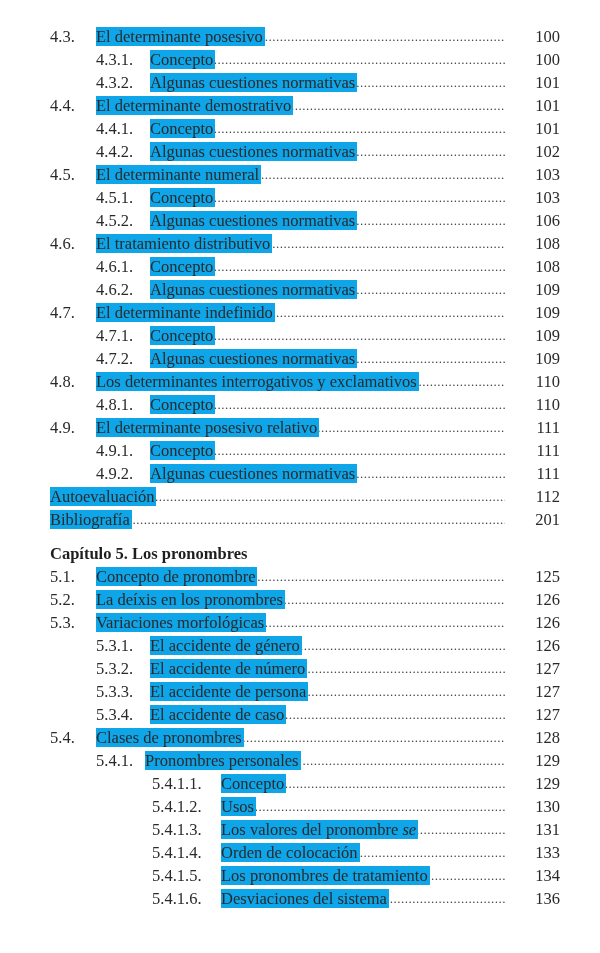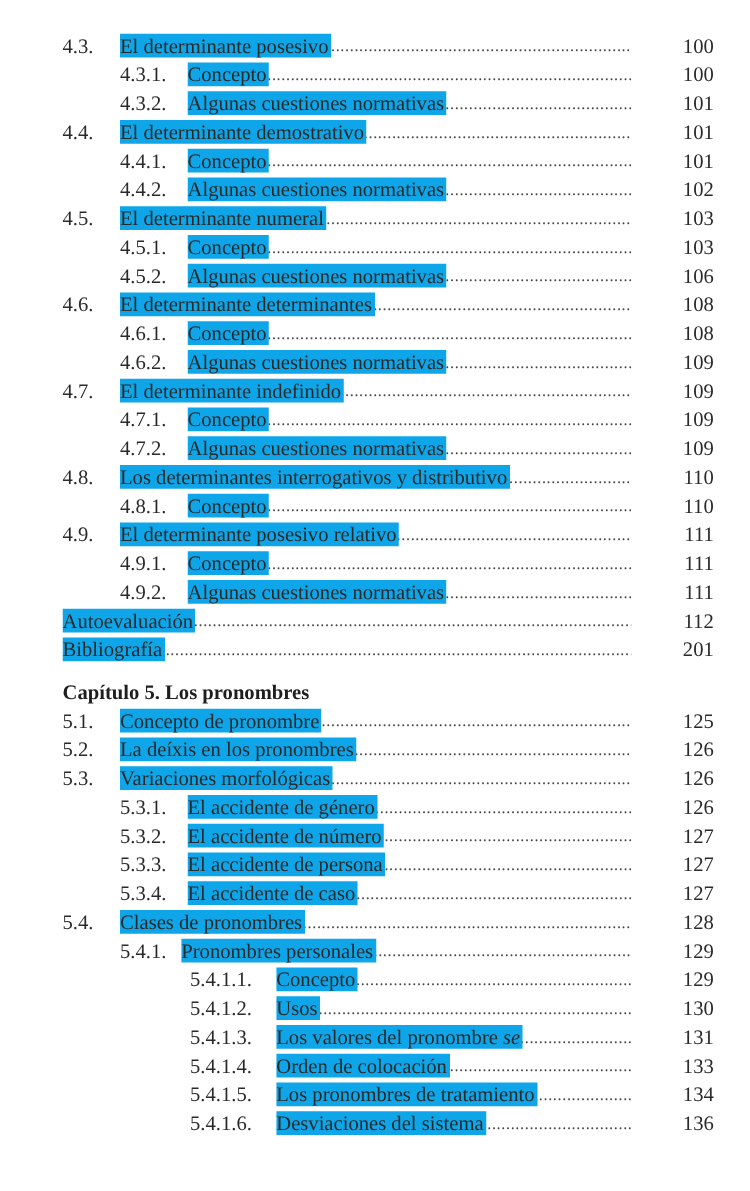--- a/index.html
+++ b/index.html
@@ -17,21 +17,21 @@
     .lead {
       position: absolute; top: 0; right: 95px; overflow: hidden;
     }
     .lead .txt { background: #0ea5e9; padding-right: 2px; position: relative; z-index: 1; }
     .lead::after {
       content: "..........................................................................................................................................................";
       position: absolute; left: 0; top: 0; letter-spacing: 0.5px; z-index: 0;
       font-size: 13px; color: #444;
     }
     .lead .inner { position: relative; display: block; }
-    .pg { position: absolute; top: 0; right: 29px; text-align: right; width: 40px; }
+    .pg { position: absolute; top: 0; right: 40px; text-align: right; width: 40px; }
     .l1 .num { left: 50px; }  .l1 .lead { left: 96px; }
     .l2 .num { left: 96px; }  .l2 .lead { left: 150px; }
     .l2b .num { left: 96px; } .l2b .lead { left: 145px; font-family: Liberation Serif, serif; }
     .l3 .num { left: 152px; } .l3 .lead { left: 221px; }
     .l0 .lead { left: 50px; }
     .chapter {
       height: 23px; line-height: 23px; font-size: 16.5px; font-weight: bold;
       padding-left: 50px; margin-top: 11px; color: #1e1e1e;
     }
     i { font-style: italic; margin-top: 17px; }
@@ -100,21 +100,21 @@
       <div class="row l2">
         <span class="num">4.5.2.</span>
         <span class="lead">
           <span class="inner"><span class="txt"><span>Algunas cuestiones normativas</span> </span></span>
         </span>
         <span class="pg">106</span>
       </div>
       <div class="row l1">
         <span class="num">4.6.</span>
         <span class="lead">
-          <span class="inner"><span class="txt"><span>El determinante determinantes</span> </span></span>
+          <span class="inner"><span class="txt"><span>El tratamiento distributivo</span> </span></span>
         </span>
         <span class="pg">108</span>
       </div>
       <div class="row l2">
         <span class="num">4.6.1.</span>
         <span class="lead">
           <span class="inner"><span class="txt"><span>Concepto</span> </span></span>
         </span>
         <span class="pg">108</span>
       </div>
@@ -142,21 +142,21 @@
       <div class="row l2">
         <span class="num">4.7.2.</span>
         <span class="lead">
           <span class="inner"><span class="txt"><span>Algunas cuestiones normativas</span> </span></span>
         </span>
         <span class="pg">109</span>
       </div>
       <div class="row l1">
         <span class="num">4.8.</span>
         <span class="lead">
-          <span class="inner"><span class="txt"><span>Los determinantes interrogativos y distributivo</span> </span></span>
+          <span class="inner"><span class="txt"><span>Los determinantes interrogativos y exclamativos</span> </span></span>
         </span>
         <span class="pg">110</span>
       </div>
       <div class="row l2">
         <span class="num">4.8.1.</span>
         <span class="lead">
           <span class="inner"><span class="txt"><span>Concepto</span> </span></span>
         </span>
         <span class="pg">110</span>
       </div>

